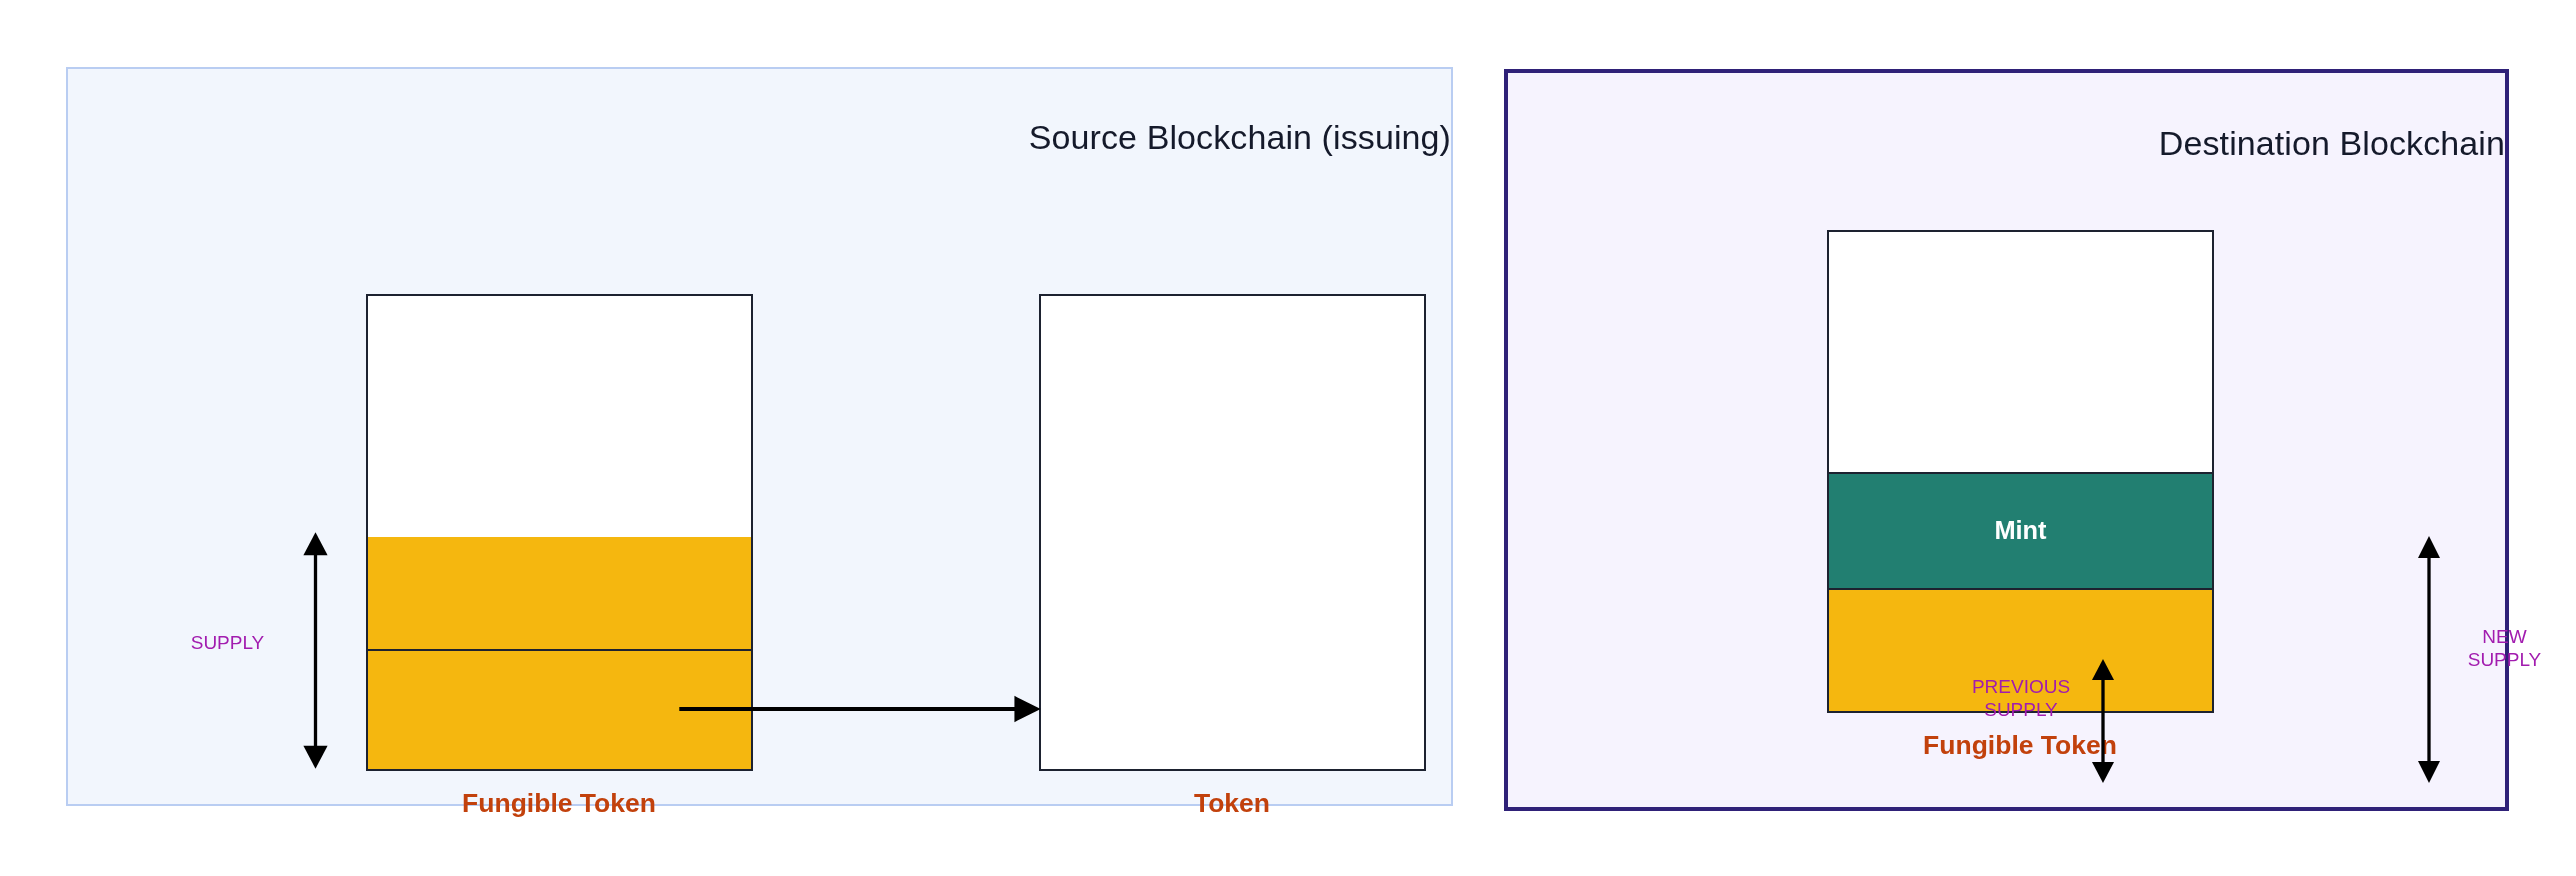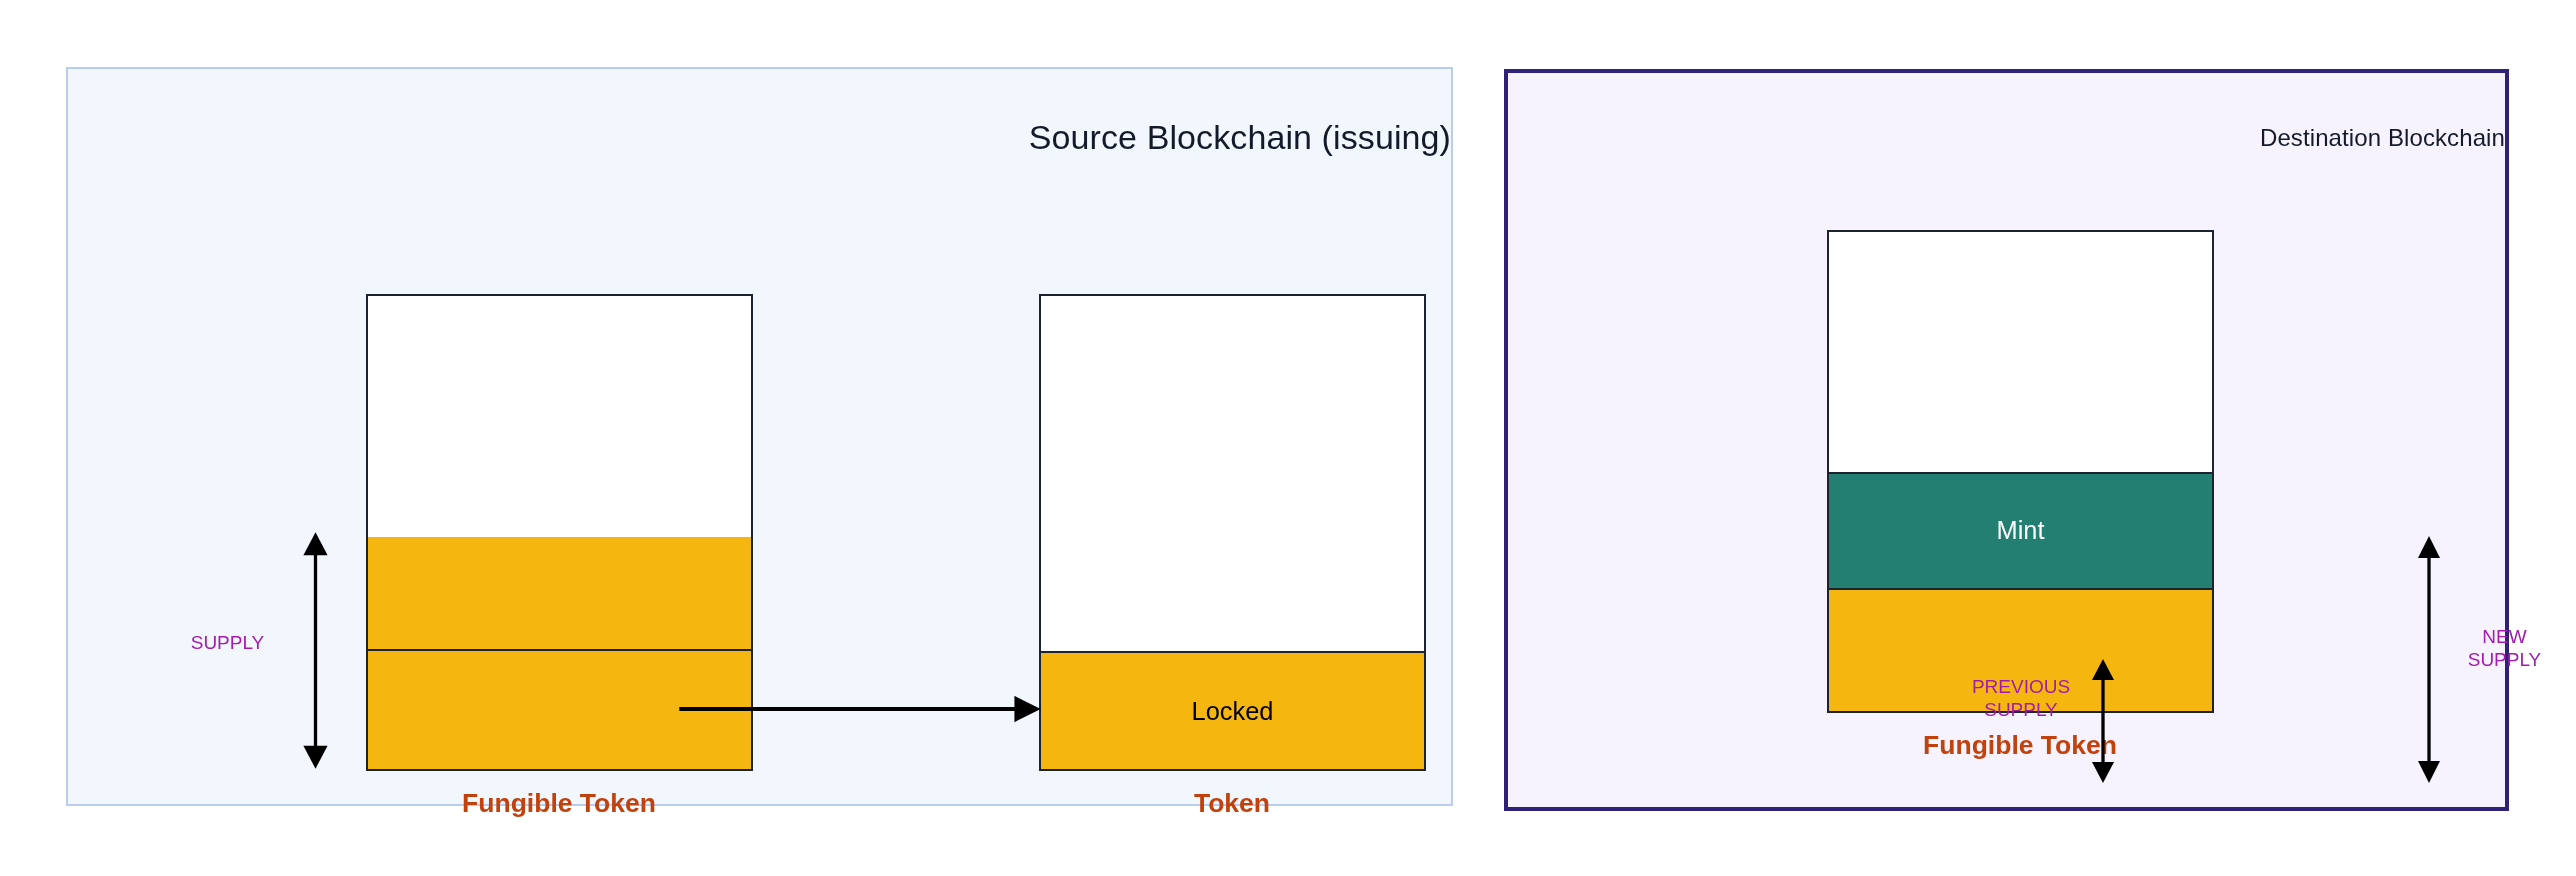--- a/index.html
+++ b/index.html
@@ -46,21 +46,21 @@
     color: #151a2b;
     letter-spacing: 0.1px;
     white-space: nowrap;
   }
   #panel-source .panel-title {
     top: 49px;
     font-size: 34px;
   }
   #panel-destination .panel-title {
     top: 51px;
-    font-size: 24px;
+    font-size: 34px;
   }
 
   
   .stack {
     position: absolute;
     box-sizing: border-box;
     border: 2.2px solid #1d2230;
     background: #ffffff;
     display: flex;
     flex-direction: column;
@@ -69,21 +69,21 @@
   .seg {
     box-sizing: border-box;
     width: 100%;
     display: flex;
     align-items: center;
     justify-content: center;
     position: relative;
   }
   .seg-label {
     font-size: 25.4px;
-    font-weight: 400;
+    font-weight: 700;
     white-space: nowrap;
   }
   .seg.gold { background: #f5b70f; }
   .seg.teal { background: #227f71; }
   .seg.white { background: #ffffff; }
   .seg.divider-top { border-top: 2.2px solid #1d2230; }
 
   .stack-caption {
     position: absolute;
     left: 50%;
@@ -171,23 +171,20 @@
     <div class="seg gold divider-top" style="height:120px;">
       <span class="seg-label"></span>
     </div>
   </div>
   <div class="stack-caption" id="caption-source-token">Fungible Token</div>
 
   <div class="stack" id="stack-pool">
     <div class="seg white" style="height:355px;">
       <span class="seg-label"></span>
     </div>
-    <div class="seg gold divider-top" style="height:118px;">
-      <span class="seg-label">Locked</span>
-    </div>
   </div>
   <div class="stack-caption" id="caption-pool">Token</div>
 
   <svg class="measure" id="measure-supply" width="33" height="237" viewBox="0 0 60 430">
     <line x1="30" y1="26" x2="30" y2="404" stroke="#000000" stroke-width="6"></line>
     <polygon points="30,0 8,42 52,42" fill="#000000"></polygon>
     <polygon points="30,430 8,388 52,388" fill="#000000"></polygon>
   </svg>
   <div class="measure-label" id="label-supply">SUPPLY</div>
 

